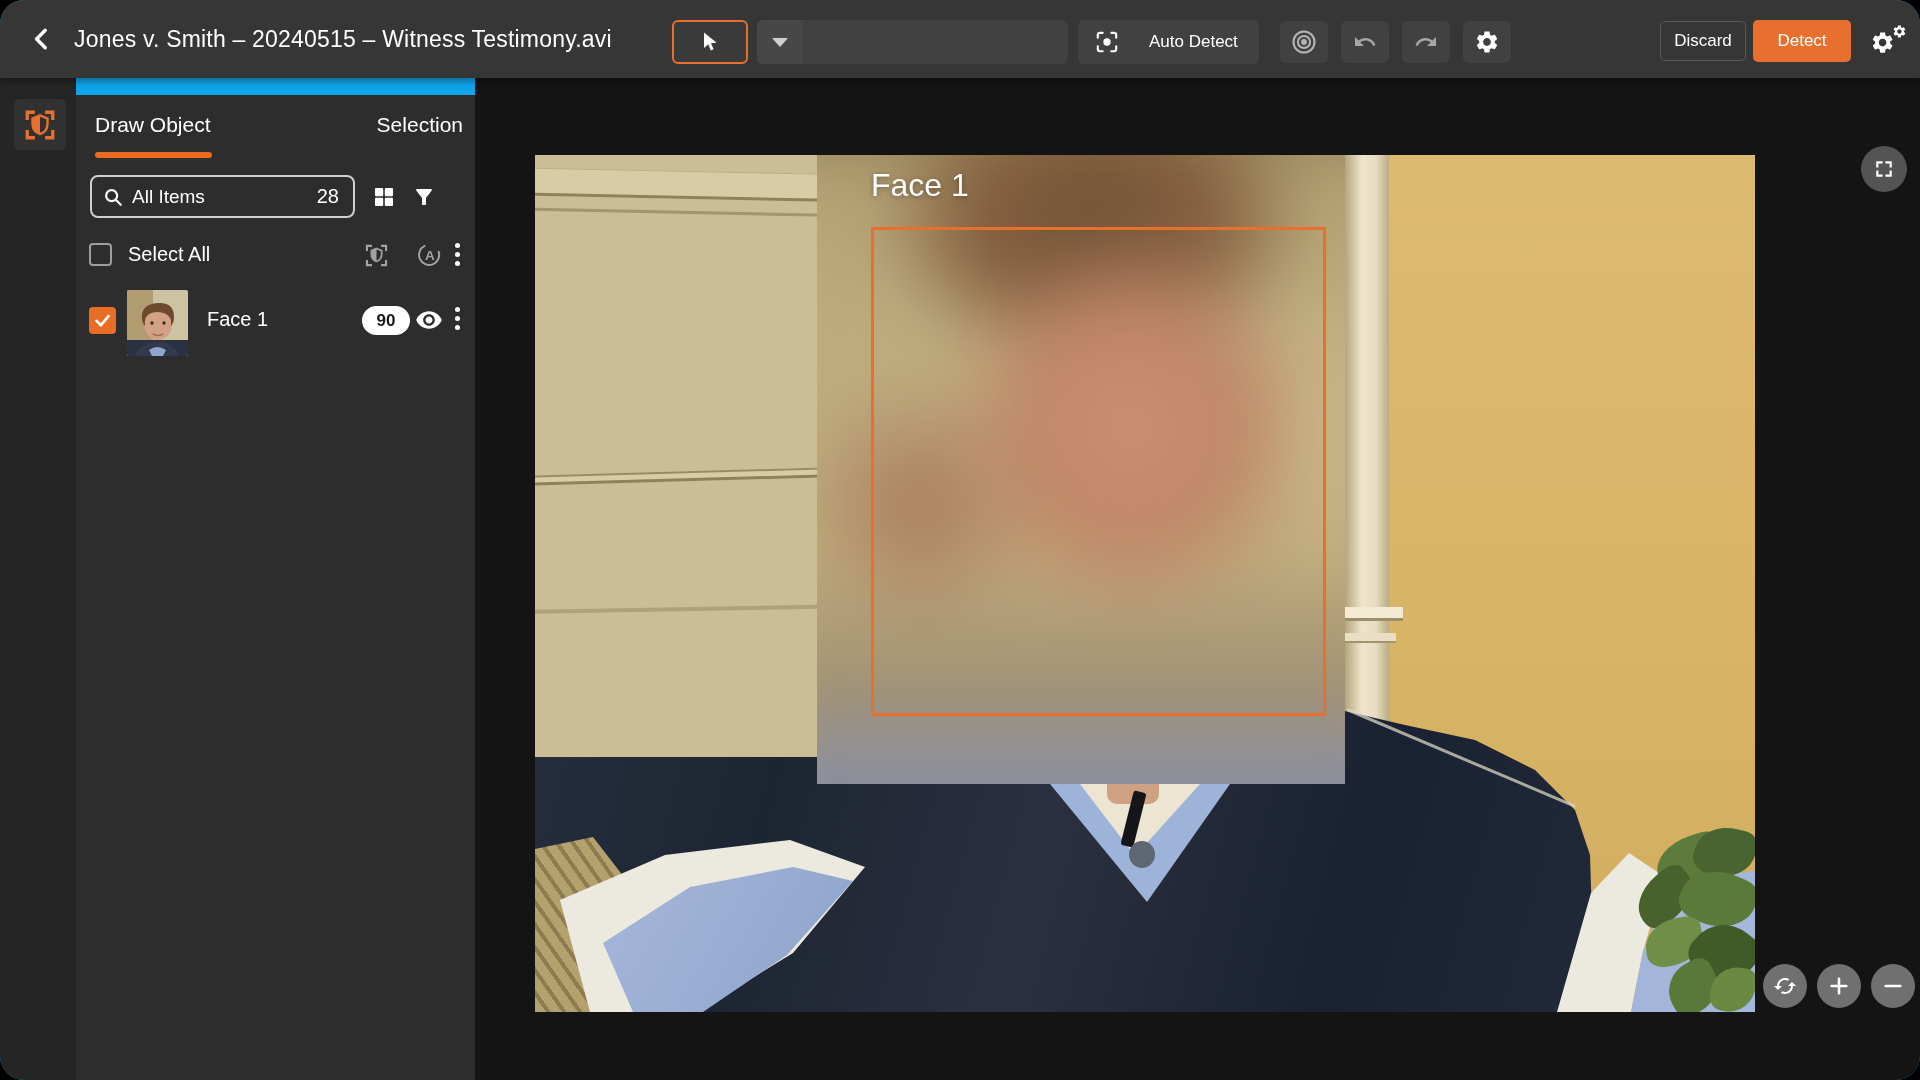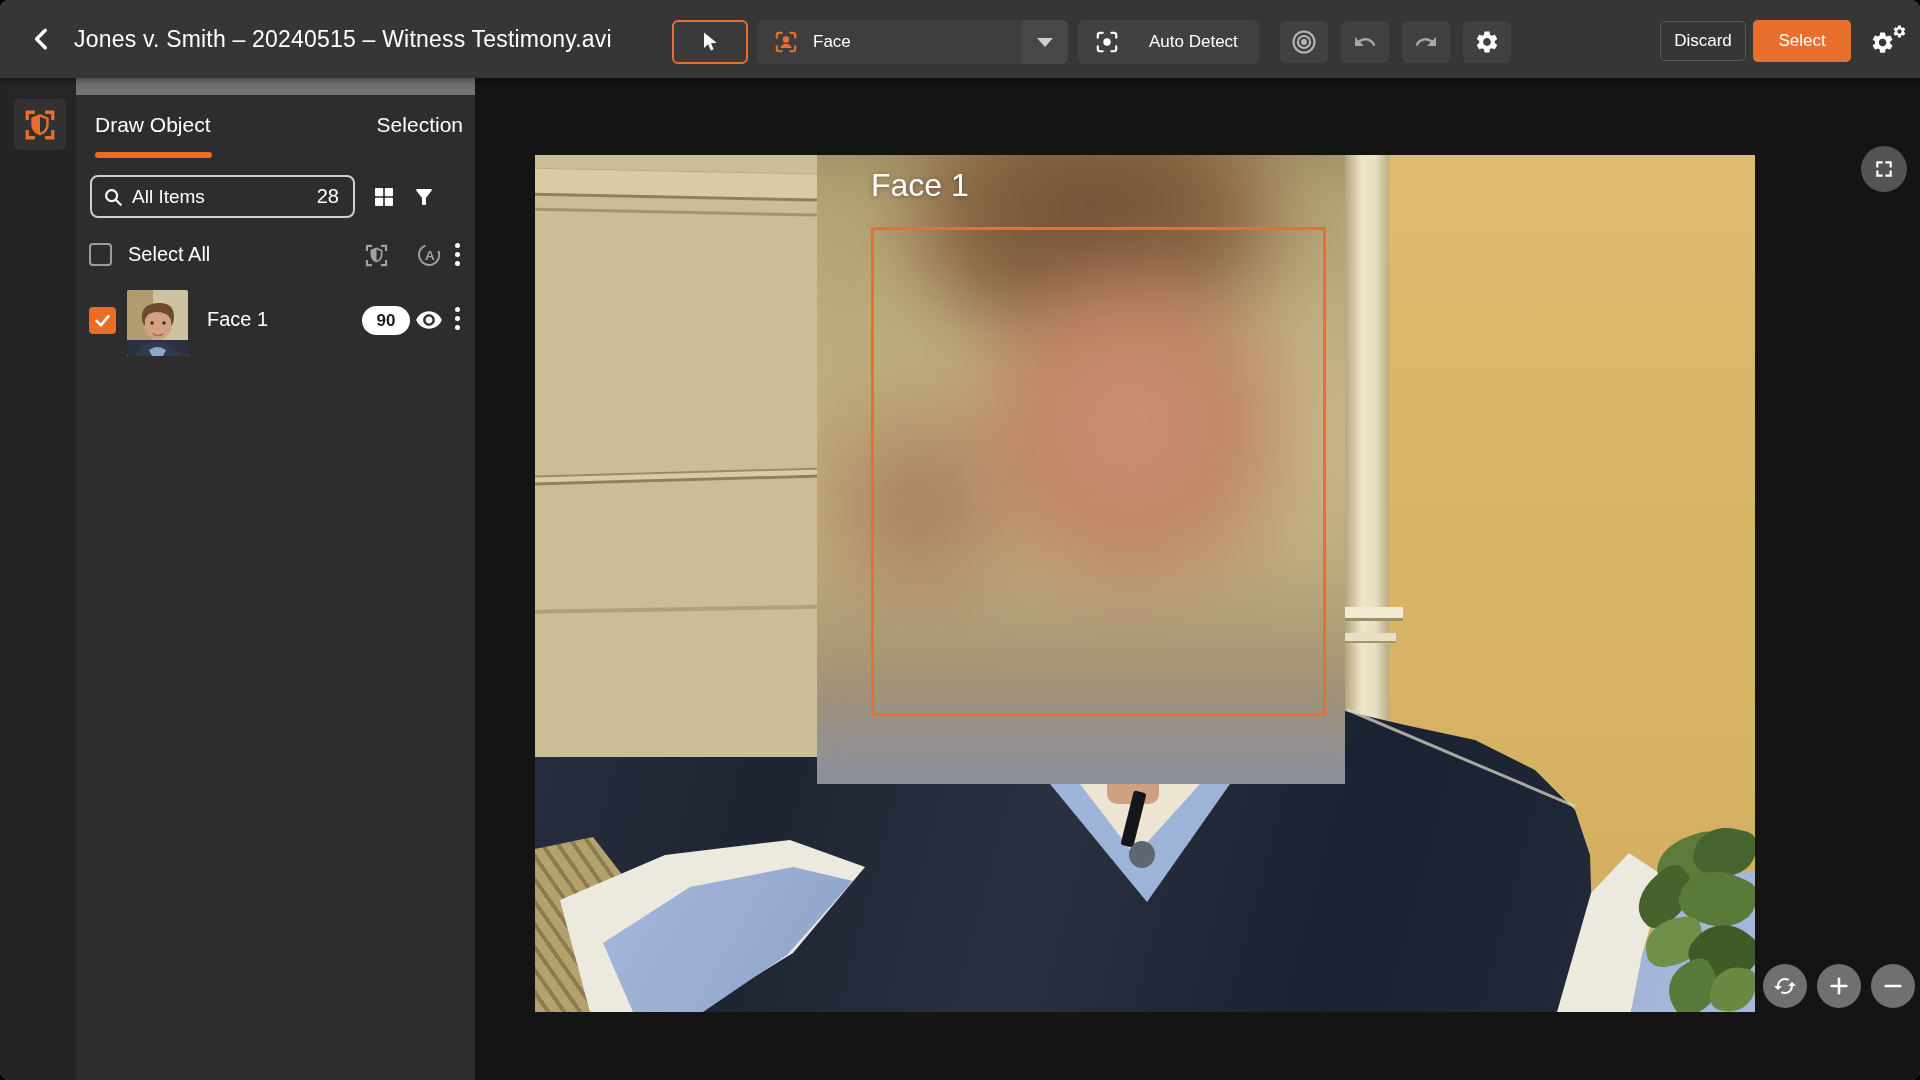--- a/index.html
+++ b/index.html
@@ -1,17 +1,17 @@
 <!DOCTYPE html>
 <html><head>
 <meta charset="utf-8">
 <style>
   * { margin:0; padding:0; box-sizing:border-box; }
   html,body { width:1920px; height:1080px; background:#000; font-family:"Liberation Sans", sans-serif; }
-  .page { position:relative; width:1920px; height:1080px; background:#737373; border-radius:9px; overflow:hidden; }
+  .page { position:relative; width:1920px; height:1080px; background:#0ea5e9; border-radius:24px; overflow:hidden; }
 
   
   .topbar { position:absolute; left:0; top:0; width:1920px; height:78px; background:#363636; z-index:10; box-shadow:0 2px 8px rgba(0,0,0,.45); }
   .back-btn { position:absolute; left:20px; top:17px; width:44px; height:44px; display:flex; align-items:center; justify-content:center; cursor:pointer; background:none; border:none; }
   .doc-title { position:absolute; left:74px; top:0; height:78px; display:flex; align-items:center; color:#fff; font-size:23px; font-weight:500; letter-spacing:.2px; white-space:nowrap; }
   .tb-btn { position:absolute; top:20px; height:44px; border:none; border-radius:6px; background:#414141; color:#fff; display:flex; align-items:center; cursor:pointer; font-size:17px; }
   .cursor-btn { left:672px; width:76px; justify-content:center; background:#3a3a3a; border:2px solid #e8702e; }
   .face-dd { left:757px; width:311px; padding:0; overflow:hidden; }
   .face-dd .dd-main { flex:1; height:100%; display:flex; align-items:center; gap:14px; padding-left:16px; background:#3e3e3e; }
   .face-dd .dd-caret { width:46px; height:100%; display:flex; align-items:center; justify-content:center; background:#474747; }
@@ -115,35 +115,20 @@
 
     <button class="tb-btn cursor-btn">
       <span>
         <svg width="24" height="24" viewBox="0 0 24 24">
             <path d="M6 2.5 L6 18 L10.2 14.2 L12.8 20.5 L15.6 19.2 L13 13.2 L18.6 12.8 Z" fill="#fff"></path>
           </svg>
       </span>
     </button>
 
     <div class="tb-btn face-dd">
-      <div class="dd-main">
-        <span>
-          <svg width="26" height="26" viewBox="0 0 24 24">
-            <g fill="none" stroke="#e8702e" stroke-width="2" stroke-linecap="round">
-              <path d="M3.5 8 V5.5 Q3.5 3.5 5.5 3.5 H8"></path>
-                <path d="M16 3.5 H18.5 Q20.5 3.5 20.5 5.5 V8"></path>
-              <path d="M20.5 16 V18.5 Q20.5 20.5 18.5 20.5 H16"></path>
-                <path d="M8 20.5 H5.5 Q3.5 20.5 3.5 18.5 V16"></path>
-            </g>
-            <circle cx="12" cy="9.6" r="3" fill="#e8702e"></circle>
-            <path d="M6.6 17.6 c1-3 3-4.1 5.4-4.1 s4.4 1.1 5.4 4.1 z" fill="#e8702e"></path>
-          </svg>
-        </span>
-        <span>Face</span>
-      </div>
       <div class="dd-caret">
         <span class="caret-down"></span>
       </div>
     </div>
 
     <button class="tb-btn autodetect-btn">
       <span>
         <svg width="26" height="26" viewBox="0 0 24 24">
           <g fill="none" stroke="#fff" stroke-width="2" stroke-linecap="round">
             <path d="M3.5 8 V5.5 Q3.5 3.5 5.5 3.5 H8"></path>
@@ -185,21 +170,21 @@
         <svg width="26" height="26" viewBox="0 0 24 24">
             <path fill="#fff" d="M19.14 12.94c.04-.3.06-.61.06-.94 0-.32-.02-.64-.07-.94l2.03-1.58c.18-.14.23-.41.12-.61l-1.92-3.32c-.12-.22-.37-.29-.59-.22l-2.39.96c-.5-.38-1.03-.7-1.62-.94l-.36-2.54c-.04-.24-.24-.41-.48-.41h-3.84c-.24 0-.43.17-.47.41l-.36 2.54c-.59.24-1.13.57-1.62.94l-2.39-.96c-.22-.08-.47 0-.59.22L2.74 8.87c-.12.21-.08.47.12.61l2.03 1.58c-.05.3-.09.63-.09.94s.02.64.07.94l-2.03 1.58c-.18.14-.23.41-.12.61l1.92 3.32c.12.22.37.29.59.22l2.39-.96c.5.38 1.03.7 1.62.94l.36 2.54c.05.24.24.41.48.41h3.84c.24 0 .44-.17.47-.41l.36-2.54c.59-.24 1.13-.56 1.62-.94l2.39.96c.22.08.47 0 .59-.22l1.92-3.32c.12-.22.07-.47-.12-.61l-2.01-1.58zM12 15.6c-1.98 0-3.6-1.62-3.6-3.6s1.62-3.6 3.6-3.6 3.6 1.62 3.6 3.6-1.62 3.6-3.6 3.6z"></path>
           </svg>
       </span>
     </button>
 
     <button class="tb-btn discard-btn">
       <span>Discard</span>
     </button>
     <button class="tb-btn publish-btn">
-      <span>Select</span>
+      <span>Detect</span>
     </button>
     <button class="tb-btn gears-btn">
       <span>
         <svg width="42" height="34" viewBox="0 0 42 34">
           <g fill="#fff">
             <path transform="translate(2,6) scale(1.05)" d="M19.14 12.94c.04-.3.06-.61.06-.94 0-.32-.02-.64-.07-.94l2.03-1.58c.18-.14.23-.41.12-.61l-1.92-3.32c-.12-.22-.37-.29-.59-.22l-2.39.96c-.5-.38-1.03-.7-1.62-.94l-.36-2.54c-.04-.24-.24-.41-.48-.41h-3.84c-.24 0-.43.17-.47.41l-.36 2.54c-.59.24-1.13.57-1.62.94l-2.39-.96c-.22-.08-.47 0-.59.22L2.74 8.87c-.12.21-.08.47.12.61l2.03 1.58c-.05.3-.09.63-.09.94s.02.64.07.94l-2.03 1.58c-.18.14-.23.41-.12.61l1.92 3.32c.12.22.37.29.59.22l2.39-.96c.5.38 1.03.7 1.62.94l.36 2.54c.05.24.24.41.48.41h3.84c.24 0 .44-.17.47-.41l.36-2.54c.59-.24 1.13-.56 1.62-.94l2.39.96c.22.08.47 0 .59-.22l1.92-3.32c.12-.22.07-.47-.12-.61l-2.01-1.58zM12 15.6c-1.98 0-3.6-1.62-3.6-3.6s1.62-3.6 3.6-3.6 3.6 1.62 3.6 3.6-1.62 3.6-3.6 3.6z"></path>
             <path transform="translate(24,0) scale(0.62)" d="M19.14 12.94c.04-.3.06-.61.06-.94 0-.32-.02-.64-.07-.94l2.03-1.58c.18-.14.23-.41.12-.61l-1.92-3.32c-.12-.22-.37-.29-.59-.22l-2.39.96c-.5-.38-1.03-.7-1.62-.94l-.36-2.54c-.04-.24-.24-.41-.48-.41h-3.84c-.24 0-.43.17-.47.41l-.36 2.54c-.59.24-1.13.57-1.62.94l-2.39-.96c-.22-.08-.47 0-.59.22L2.74 8.87c-.12.21-.08.47.12.61l2.03 1.58c-.05.3-.09.63-.09.94s.02.64.07.94l-2.03 1.58c-.18.14-.23.41-.12.61l1.92 3.32c.12.22.37.29.59.22l2.39-.96c.5.38 1.03.7 1.62.94l.36 2.54c.05.24.24.41.48.41h3.84c.24 0 .44-.17.47-.41l.36-2.54c.59-.24 1.13-.56 1.62-.94l2.39.96c.22.08.47 0 .59-.22l1.92-3.32c.12-.22.07-.47-.12-.61l-2.01-1.58zM12 15.6c-1.98 0-3.6-1.62-3.6-3.6s1.62-3.6 3.6-3.6 3.6 1.62 3.6 3.6-1.62 3.6-3.6 3.6z"></path>
           </g>
         </svg>
       </span>

